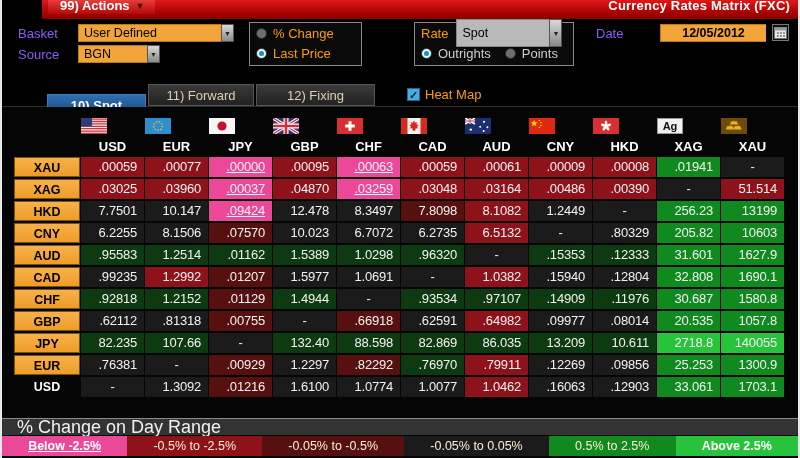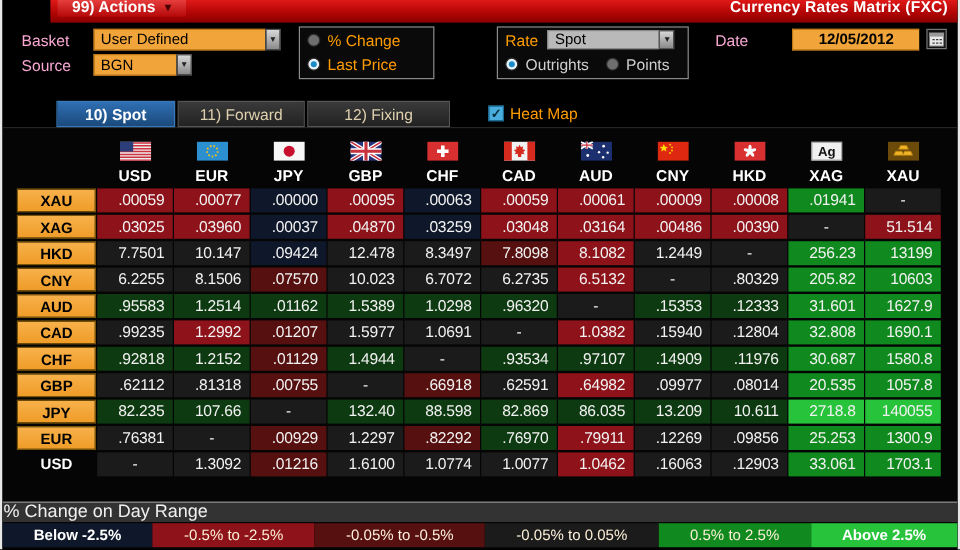--- a/index.html
+++ b/index.html
@@ -13,21 +13,21 @@
   .titlebar{position:absolute;left:0;top:0;right:0;height:19px;background:#000;}
   .titlebar-red{position:absolute;left:40px;right:0;top:0;bottom:0;
     background:linear-gradient(#e01818 0%,#b30505 55%,#8a0000 100%);
     display:flex;align-items:center;justify-content:space-between;padding:0 8px 8px 6px;}
   .actions-btn{display:inline-flex;align-items:center;gap:8px;color:#fff;font-size:13px;font-weight:bold;
     background:linear-gradient(#f04848,#b50808);border-radius:2px;padding:1px 12px;cursor:default;}
   .actions-caret{color:#4a0000;font-size:10px;}
   .fxc-title{color:#fff;font-size:13px;font-weight:bold;letter-spacing:.2px;}
   
   .controls{position:absolute;left:0;top:19px;right:0;height:65px;background:#000;}
-  .lbl{position:absolute;color:#f9a8d4;font-size:13px;}
+  .lbl{position:absolute;color:#8b5cf6;font-size:13px;}
   .field{position:absolute;height:18px;display:flex;align-items:stretch;font-size:12.5px;color:#000;}
   .field .val{flex:1;display:flex;align-items:center;padding:0 5px;white-space:nowrap;overflow:hidden;}
   .field.orange .val{background:#f0a43a;border:1px solid #c07818;border-right:none;}
   .field.gray .val{background:#b9b9b9;border:1px solid #888;border-right:none;}
   .drop-btn{width:13px;background:linear-gradient(#d8d8d8,#8a8a8a);border:1px solid #555;
     display:flex;align-items:center;justify-content:center;font-size:7px;color:#222;}
   .groupbox{position:absolute;border:1px solid #8a8a8a;background:#0a0a0a;}
   .radio-row{display:flex;align-items:center;gap:6px;height:20px;padding:0 6px;}
   .radio{width:11px;height:11px;border-radius:50%;background:#6e6e6e;border:1px solid #2a2a2a;
     display:inline-block;position:relative;flex:none;}
@@ -43,34 +43,34 @@
   .tab{position:absolute;top:0;height:22px;line-height:22px;text-align:center;font-size:13px;
     background:linear-gradient(#3a3a3a,#222);color:#ded0ae;border:1px solid #555;cursor:default;}
   .tab.active{background:linear-gradient(#2f6fb3,#1b4a7c);color:#fff;font-weight:bold;border-color:#3a78b8;}
   .checkbox{position:absolute;width:13px;height:13px;background:#49aede;border:1px solid #1a6a92;
     color:#042a3a;font-size:11px;font-weight:bold;line-height:12px;text-align:center;}
   .chk-lbl{position:absolute;color:#ff9d00;font-size:13px;}
   
   .panel{position:absolute;left:0;top:107px;right:0;bottom:0;background:#050505;}
   .matrix{position:absolute;left:12px;top:8px;display:grid;
     grid-template-columns:66px repeat(11,63px);column-gap:1px;row-gap:2px;}
-  .flagcell{height:22px;display:flex;align-items:center;justify-content:center;}
+  .flagcell{height:22px;display:flex;align-items:center;}
   .codecell{height:16px;line-height:16px;text-align:center;color:#fff;font-size:13px;font-weight:bold;}
   .rowlbl{height:20px;line-height:20px;text-align:center;color:#000;font-size:12.5px;font-weight:bold;
     background:linear-gradient(#f7b14a,#ef9c28);border:1px solid #7a5408;cursor:default;}
   .rowlbl.plain{background:none;border:none;color:#fff;}
   .cell{height:20px;line-height:20px;font-size:13px;color:#f2f2f2;text-align:right;padding-right:7px;
     letter-spacing:-.2px;cursor:default;}
   .cell.dash{text-align:center;padding-right:0;}
-  .c-r3{background:#0f172a;} .c-r2{background:#8e1219;} .c-r1{background:#571010;}
+  .c-r3{background:#ec4899;text-decoration:underline;} .c-r2{background:#8e1219;} .c-r1{background:#571010;}
   .c-n{background:#1b1b1b;}
   .c-g1{background:#0d3a10;} .c-g2{background:#108a1e;} .c-g3{background:#27c33a;}
   
   .footer-bar{position:absolute;left:0;right:0;top:311px;height:17px;background:#333;
-    border-top:1px solid #8a8a8a;color:#f0f0f0;font-size:15px;line-height:16px;padding-left:1px;}
+    border-top:1px solid #8a8a8a;color:#f0f0f0;font-size:18px;line-height:16px;padding-left:15px;}
   .legend{position:absolute;left:0;right:0;top:329px;height:20px;display:flex;gap:0;border-radius:6px;}
   .legend-seg{flex:1 1 auto;text-align:center;font-size:12.5px;line-height:20px;color:#fdf0d8;white-space:nowrap;padding:0 8px;}
   .legend-seg.c-g3,.legend-seg.c-r3{color:#fff;font-weight:bold;}
 </style>
 </head>
 <body>
 
 <div class="window">
 
   <div class="titlebar">
@@ -102,21 +102,21 @@
       </div>
       <div class="radio-row">
         <span class="radio sel"></span>
         <span class="radio-lbl">Last Price</span>
       </div>
     </div>
 
     <div class="groupbox" style="left:412px;top:3px;width:160px;height:44px;">
       <div class="radio-row" style="gap:8px;">
         <span class="radio-lbl">Rate</span>
-        <div class="field gray" style="position:static;width:106px;height:16px;">
+        <div class="field gray" style="position:static;width:106px;height:28px;">
           <span class="val">Spot</span>
           <span class="drop-btn">▼</span>
         </div>
       </div>
       <div class="radio-row">
         <span class="radio sel"></span>
         <span class="radio-lbl gray">Outrights</span>
         <span class="radio" style="margin-left:8px;"></span>
         <span class="radio-lbl gray">Points</span>
       </div>
@@ -129,21 +129,21 @@
     <div class="cal-btn" style="left:770px;top:5px;">
       <svg width="13" height="13" viewBox="0 0 13 13">
         <rect x="0.5" y="1.5" width="12" height="11" fill="#e8e8e8" stroke="#777"></rect>
         <rect x="0.5" y="1.5" width="12" height="3" fill="#999"></rect>
         <path d="M3 7h2M6 7h2M9 7h2M3 10h2M6 10h2M9 10h2" stroke="#444" stroke-width="1"></path>
       </svg>
     </div>
   </div>
 
   <div class="tabs">
-    <div class="tab active" style="left:45px;width:99px;">10) Spot</div>
+    <div class="tab active" style="left:45px;width:99px;margin-top:10px;">10) Spot</div>
     <div class="tab" style="left:146px;width:106px;">11) Forward</div>
     <div class="tab" style="left:254px;width:119px;">12) Fixing</div>
     <div class="checkbox" style="left:405px;top:4px;">✓</div>
     <span class="chk-lbl" style="left:423px;top:3px;">Heat Map</span>
   </div>
 
   <div class="panel">
     <div class="matrix">
         <div class="flagcell"></div>
         <div class="flagcell">

